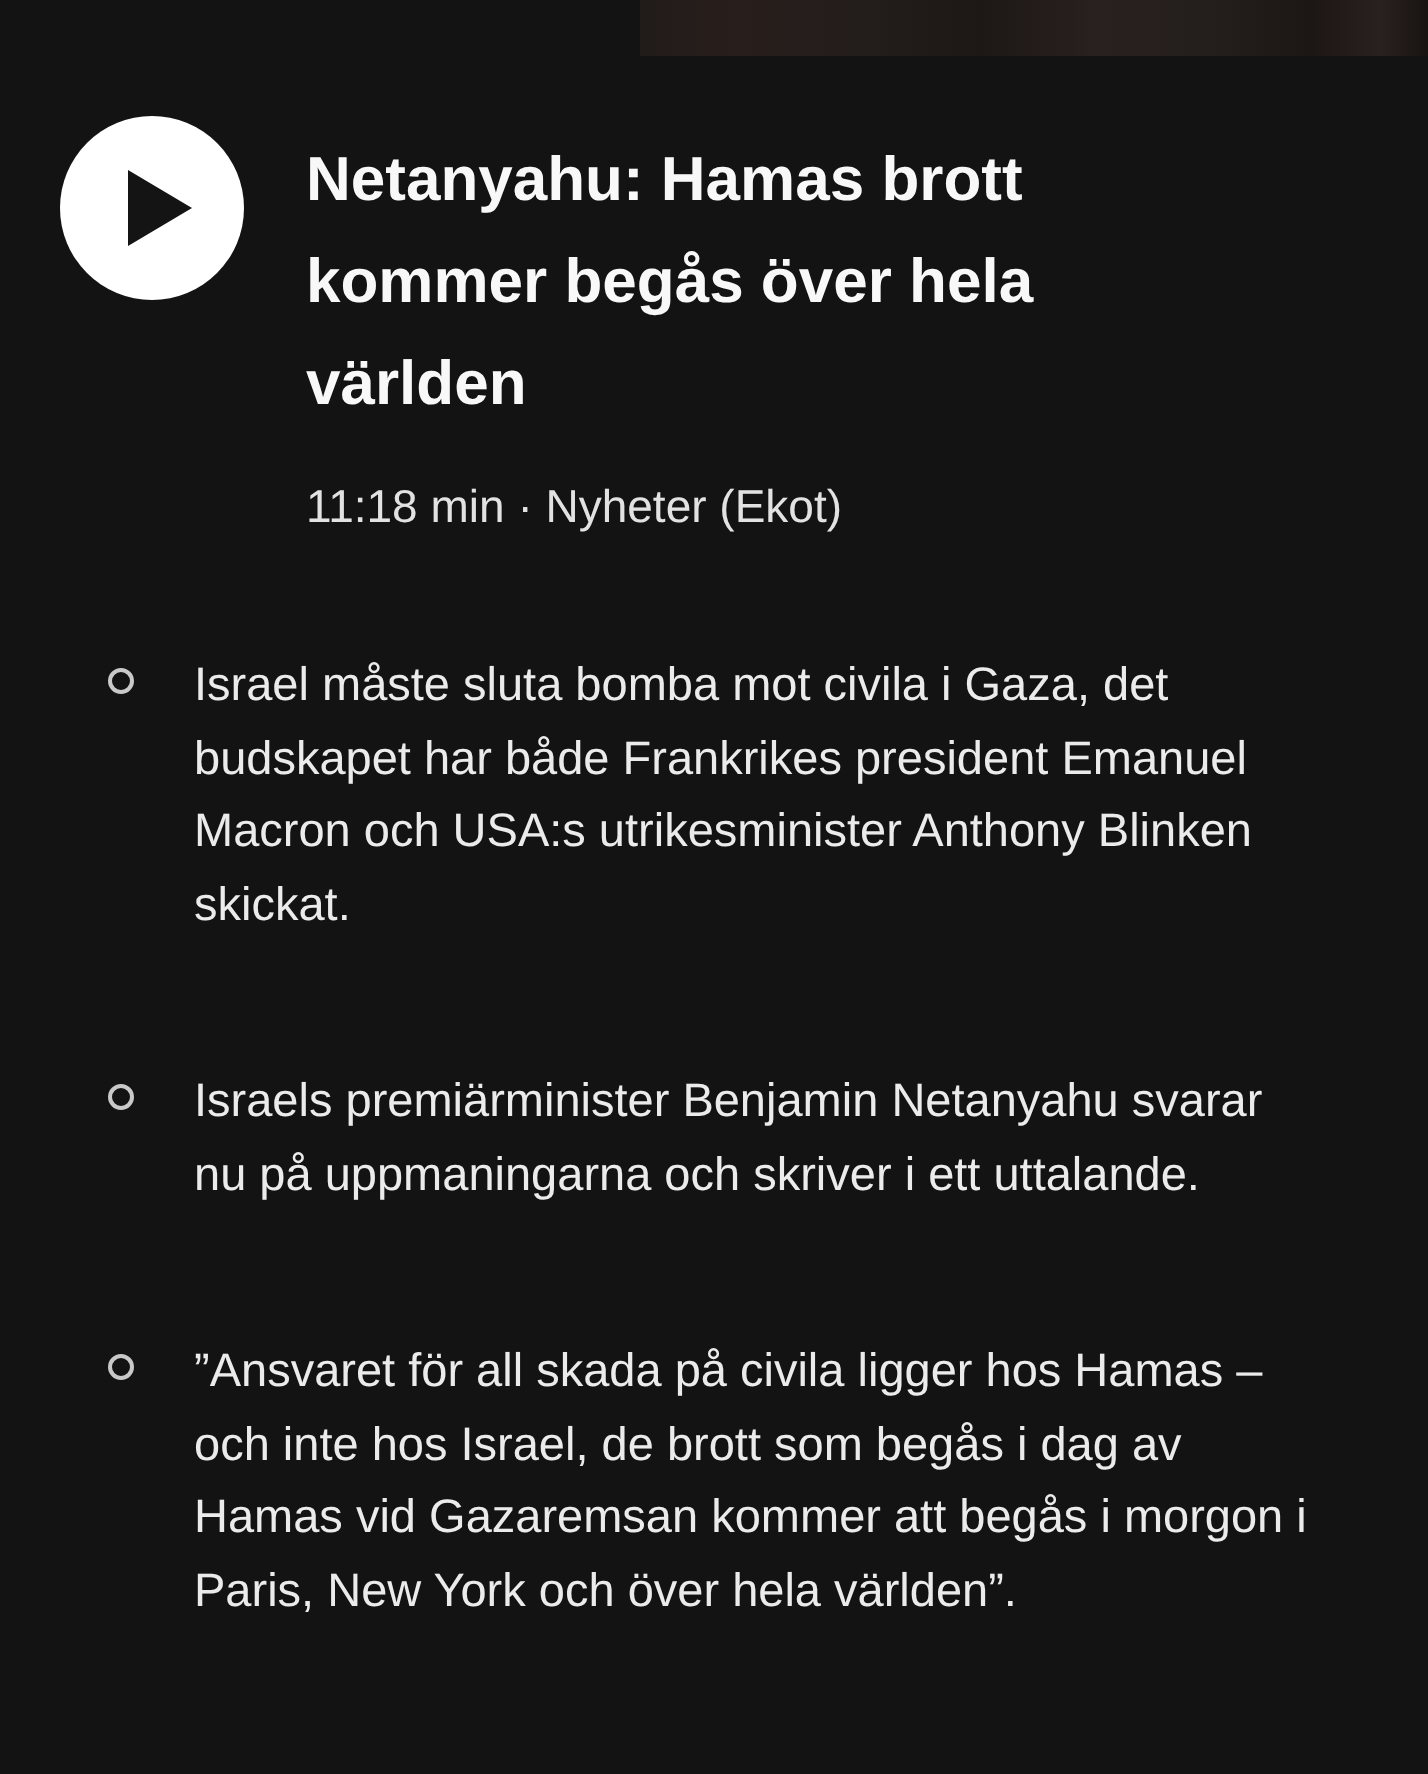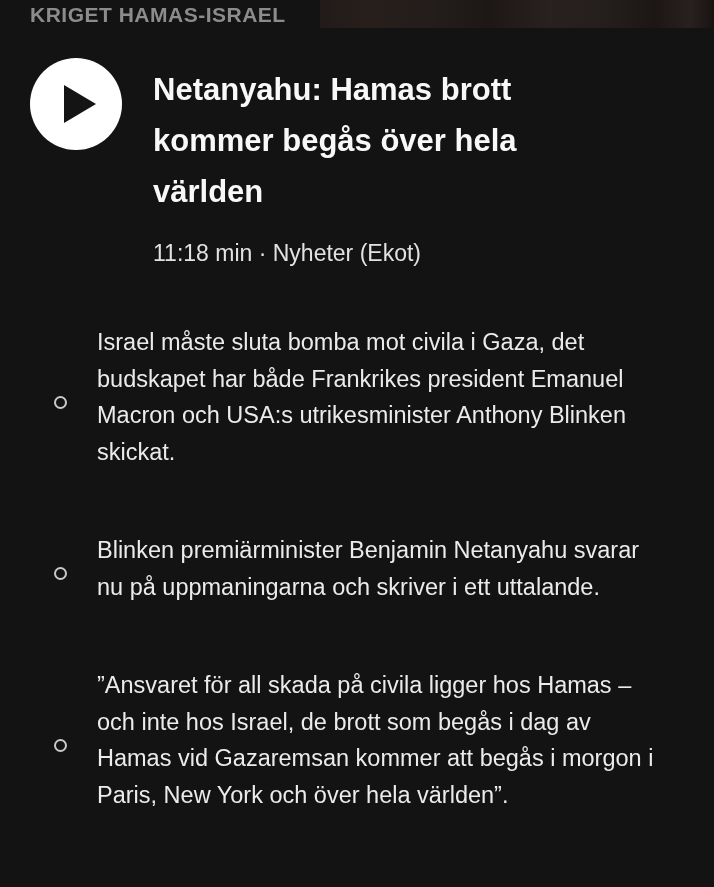--- a/index.html
+++ b/index.html
@@ -99,21 +99,21 @@
 
   
   .bullet-list {
     list-style: none;
     margin-top: 57px;
     padding-left: 30px;
   }
 
   .bullet-item {
     display: flex;
-    align-items: center;
+    align-items: flex-start;
     margin-bottom: 62px;
   }
 
   .bullet-item:last-child { margin-bottom: 0; }
 
   .bullet-ring {
     flex: 0 0 auto;
     width: 13px;
     height: 13px;
     border: 2px solid #c9c9c9;
@@ -128,40 +128,39 @@
     font-size: 23.5px;
     line-height: 36.5px;
     font-weight: 400;
     color: #ebebeb;
   }
 </style>
 </head>
 <body>
 
 <header class="topbar">
-  <div class="section-label">KRIGET HAMAS-ISRAEL</div>
   <div class="video-edge"></div>
 </header>
 
 <section class="player-row">
   <div class="play-button">
     <span class="play-icon"></span>
   </div>
   <div class="title-block">
     <h1 class="article-title">Netanyahu: Hamas brott kommer begås över hela världen</h1>
     <div class="article-meta">11:18 min · Nyheter (Ekot)</div>
   </div>
 </section>
 
 <ul class="bullet-list">
   <li class="bullet-item">
     <span class="bullet-ring"></span>
     <p class="bullet-text">Israel måste sluta bomba mot civila i Gaza, det budskapet har både Frankrikes president Emanuel Macron och USA:s utrikesminister Anthony Blinken skickat.</p>
   </li>
   <li class="bullet-item">
     <span class="bullet-ring"></span>
-    <p class="bullet-text">Blinken premiärminister Benjamin Netanyahu svarar nu på uppmaningarna och skriver i ett uttalande.</p>
+    <p class="bullet-text">Israels premiärminister Benjamin Netanyahu svarar nu på uppmaningarna och skriver i ett uttalande.</p>
   </li>
   <li class="bullet-item">
     <span class="bullet-ring"></span>
     <p class="bullet-text">”Ansvaret för all skada på civila ligger hos Hamas – och inte hos Israel, de brott som begås i dag av Hamas vid Gazaremsan kommer att begås i morgon i Paris, New York och över hela världen”.</p>
   </li>
 </ul>
 
 </body></html>

